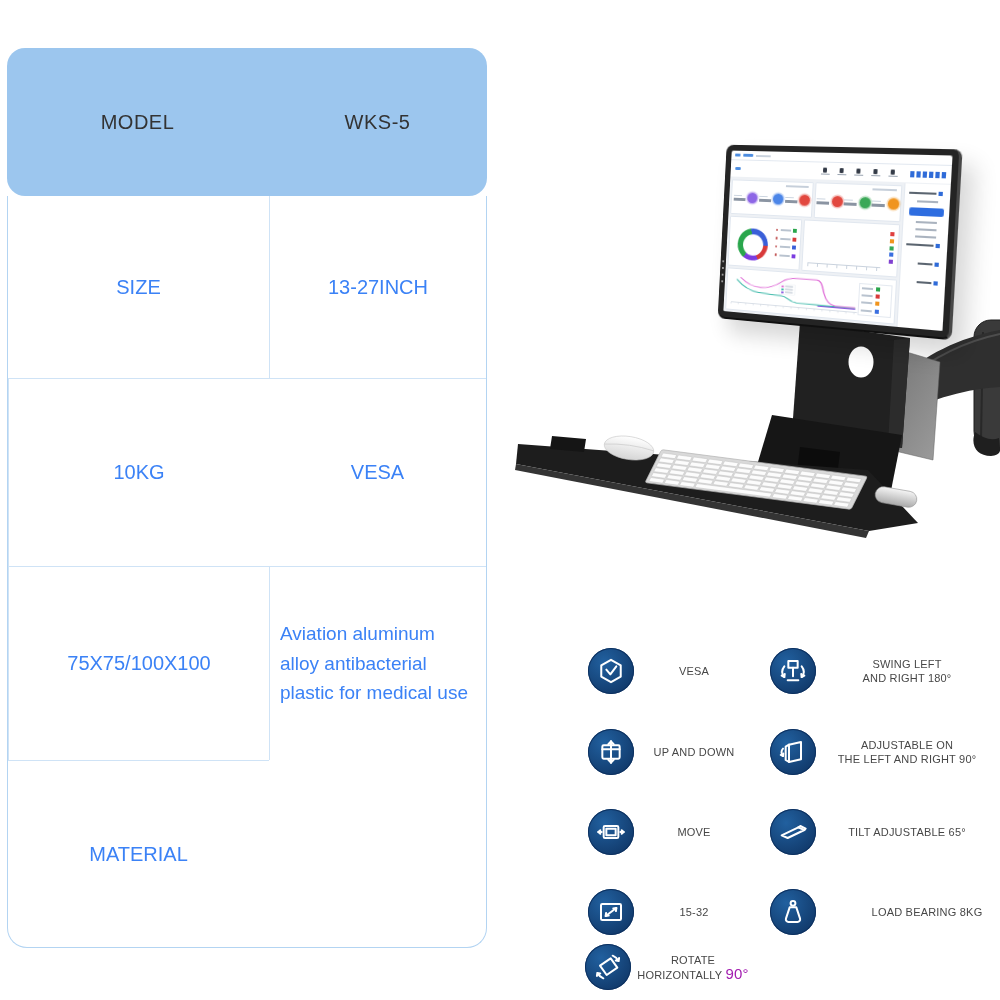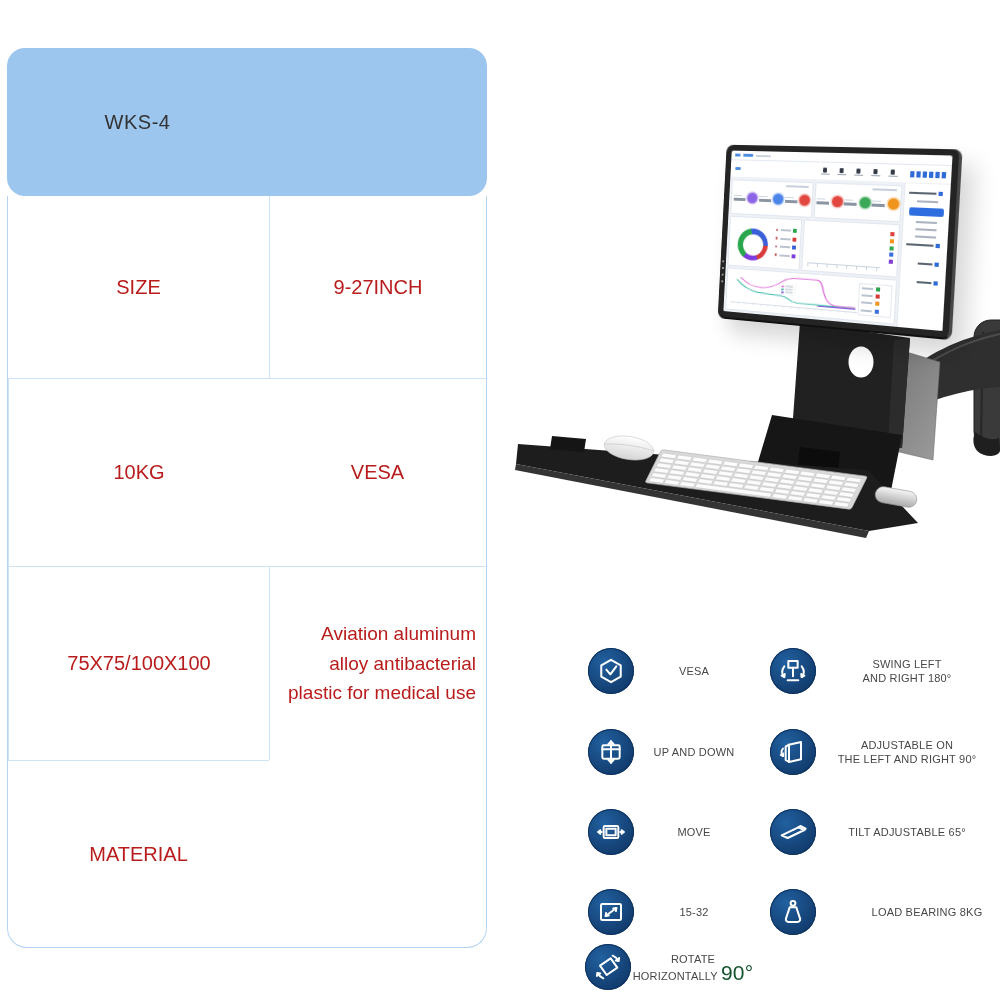--- a/index.html
+++ b/index.html
@@ -8,22 +8,22 @@
 
   
   .spec-table{position:absolute;left:7px;top:48px;width:480px;height:900px;}
   .spec-header{position:absolute;left:0;top:0;width:100%;height:148px;background:#9cc6ee;
                border-radius:18px;display:grid;grid-template-columns:261px 1fr;}
   .spec-header div{display:flex;align-items:center;justify-content:center;
                    font-size:20px;color:#333;letter-spacing:.5px;}
   .spec-body{position:absolute;left:0;top:148px;width:100%;height:752px;box-sizing:border-box;
              border:1px solid #b3d4f2;border-top:none;border-radius:0 0 20px 20px;
              display:grid;grid-template-columns:261px 1fr;grid-template-rows:182px 188px 194px 1fr;overflow:hidden;}
-  .cell{display:flex;align-items:center;justify-content:center;text-align:right;
-        font-size:20px;color:#b91c1c;border-top:1px solid #cfe3f6;box-sizing:border-box;padding:0 18px;}
+  .cell{display:flex;align-items:center;justify-content:center;text-align:left;
+        font-size:20px;color:#3b82f6;border-top:1px solid #cfe3f6;box-sizing:border-box;padding:0 18px;}
   .cell.first{border-top:none;}
   .cell.val{border-left:1px solid #cfe3f6;}
   .cell.material-val{font-size:19px;line-height:1.55;padding:0 10px;}
 
   
   .product-svg{position:absolute;left:500px;top:130px;width:500px;height:420px;}
   .monitor{position:absolute;left:714px;top:147px;width:240px;height:182px;background:#242424;
            border-radius:8px;padding:6px;box-sizing:border-box;border-right:3px solid #484848;
            border-bottom:2px solid #101010;
            transform:perspective(520px) rotateY(-12deg) rotate(3.2deg);
@@ -91,34 +91,35 @@
   .sb-gap{height:4px;}
 
   
   .feat-icon{position:absolute;width:46px;height:46px;border-radius:50%;
              background:radial-gradient(circle at 35% 30%,#21609f,#123c6e 75%);
              box-shadow:inset 0 0 0 1px #0d3160;display:flex;align-items:center;justify-content:center;}
   .feat-icon svg{width:32px;height:32px;stroke:#fff;fill:none;stroke-width:1.5;
                  stroke-linecap:round;stroke-linejoin:round;}
   .feat-label{position:absolute;display:flex;flex-direction:column;justify-content:center;
               text-align:center;font-size:11px;color:#474747;letter-spacing:.2px;line-height:14px;}
-  .feat-label .suffix{font-size:21px;color:#14532d;}
+  .feat-label .suffix{font-size:15px;color:#a21caf;}
 </style>
 </head>
 <body>
 
 <div id="canvas">
 
   <div class="spec-table">
     <div class="spec-header">
-      <div>WKS-4</div>
+      <div>MODEL</div>
+      <div>WKS-5</div>
     </div>
     <div class="spec-body">
       <div class="cell first">SIZE</div>
-      <div class="cell first val">9-27INCH</div>
+      <div class="cell first val">13-27INCH</div>
       <div class="cell val">10KG</div>
       <div class="cell">VESA</div>
       <div class="cell val">75X75/100X100</div>
       <div class="cell val material-val">Aviation aluminum alloy antibacterial plastic for medical use</div>
       <div class="cell">MATERIAL</div>
     </div>
   </div>
 
   <svg class="product-svg" viewBox="500 130 500 420">
     <defs>

